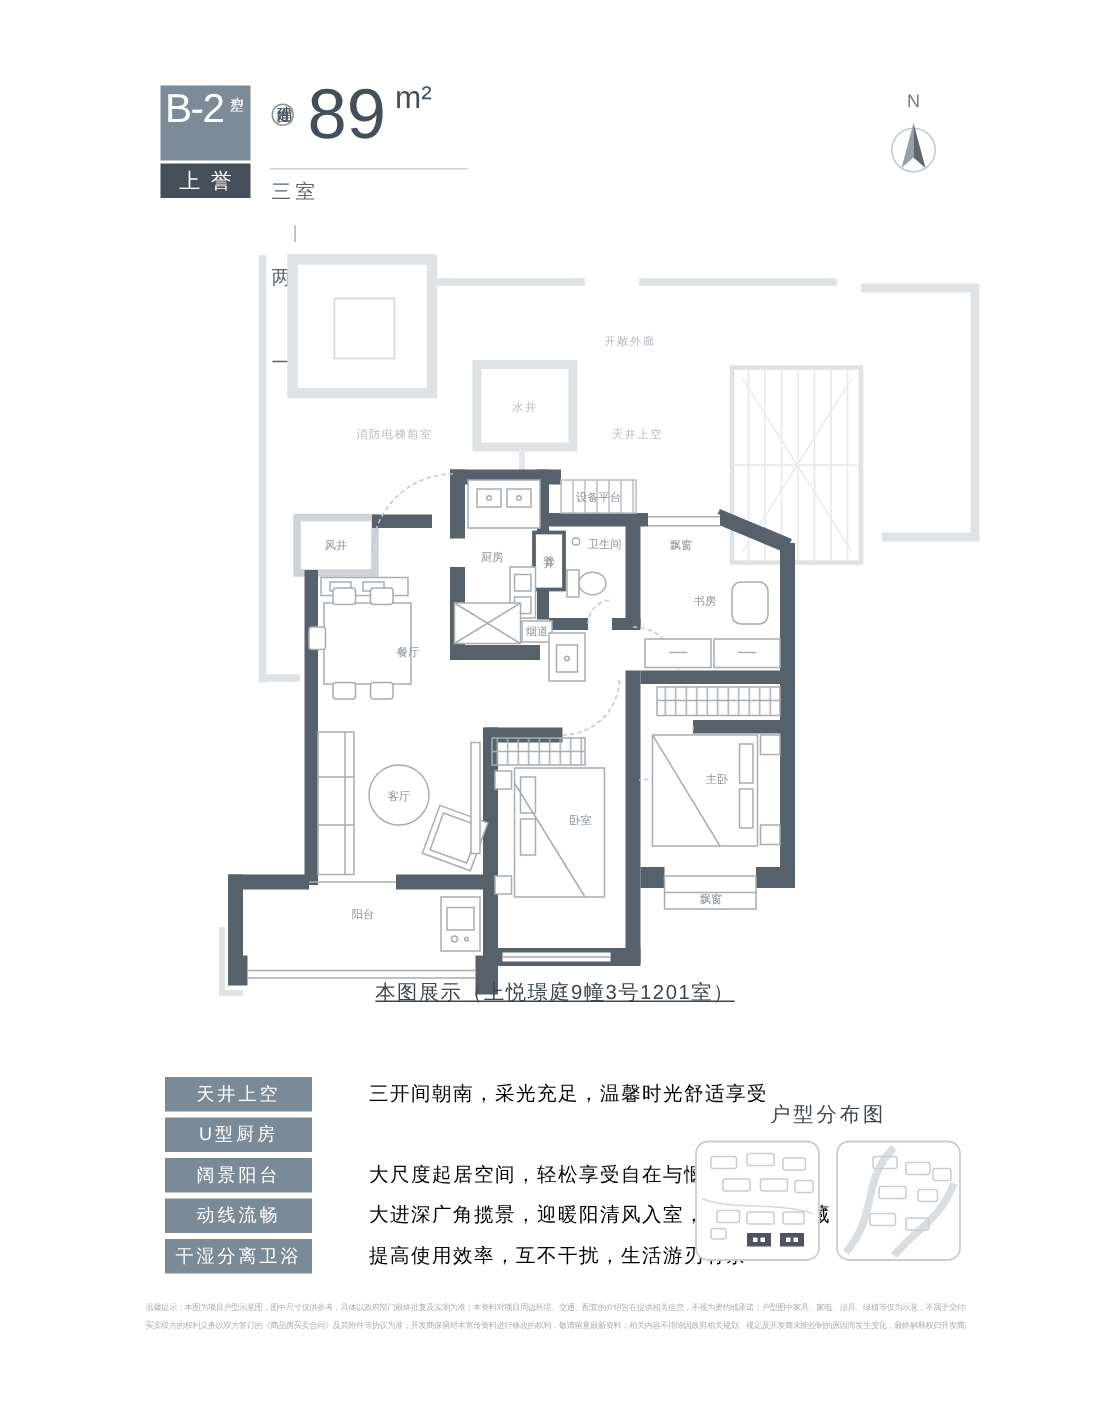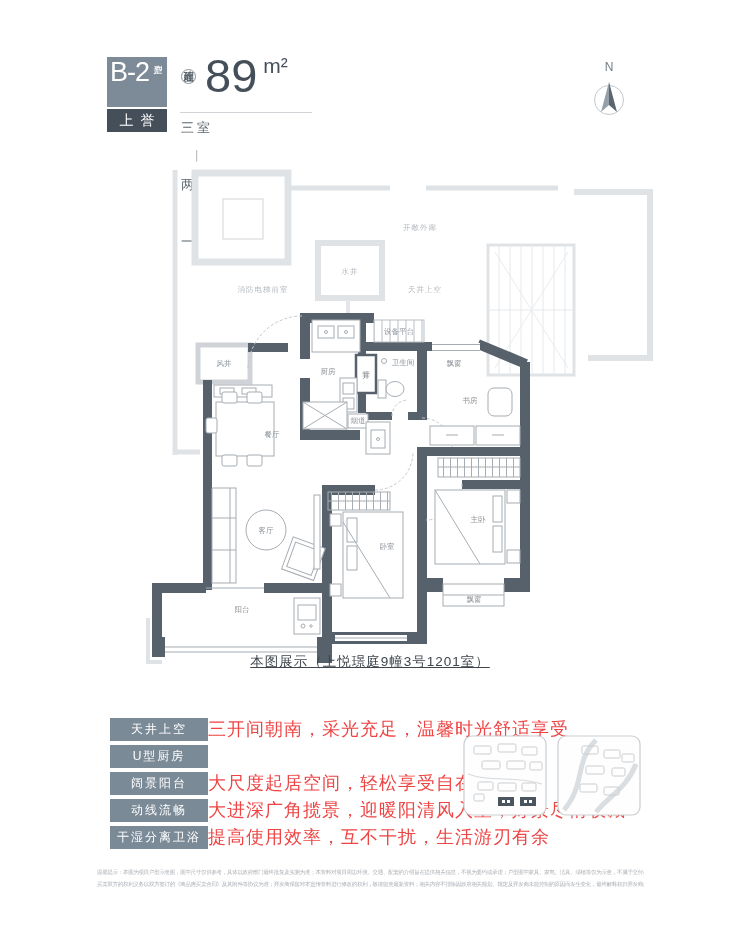--- a/index.html
+++ b/index.html
@@ -43,21 +43,21 @@
   .lt{stroke:#e0e3e6;fill:none;}
 
   
   #caption{left:0;top:653px;width:740px;text-align:center;font-size:13.5px;color:#3e454c;letter-spacing:1px;text-decoration:underline;}
 
   
   #features{left:110px;top:719px;}
   .feat-row{display:flex;align-items:center;margin-bottom:7px;height:20px;}
   .feat-tag{width:98px;background:#7b8a97;color:#ffffff;font-size:12px;letter-spacing:2px;
     text-align:center;padding:3px 0;}
-  .feat-desc{font-size:18px;color:#ef4444;letter-spacing:1px;white-space:nowrap;}
+  .feat-desc{margin-left:38px;font-size:13px;color:#000000;letter-spacing:1px;white-space:nowrap;}
 
   
   #dist{left:462px;top:734px;width:180px;text-align:center;}
   .dist-title{font-size:13.5px;color:#3e454c;letter-spacing:2px;margin-bottom:7px;}
 
   
   #disclaimer{left:97px;top:867px;width:547px;color:#abb0b5;font-size:5.5px;
     letter-spacing:-0.3px;line-height:2.1;}
   #disclaimer div{white-space:nowrap;overflow:hidden;}
 </style>
@@ -314,20 +314,21 @@
     <span class="feat-tag">动线流畅</span>
     <span class="feat-desc">大进深广角揽景，迎暖阳清风入室，好景尽情收藏</span>
   </div>
   <div class="feat-row">
     <span class="feat-tag">干湿分离卫浴</span>
     <span class="feat-desc">提高使用效率，互不干扰，生活游刃有余</span>
   </div>
 </div>
 
 <div class="abs" id="dist">
+  <div class="dist-title">户型分布图</div>
   <svg width="180" height="84" viewBox="0 0 180 84">
     <g>
       <rect x="2" y="2" width="82" height="79" rx="8" fill="#fefefe" stroke="#c9cdd1" stroke-width="1.2"></rect>
       <g fill="none" stroke="#c9cdd1" stroke-width="1">
         <rect x="12" y="12" width="17" height="8" rx="1.5"></rect>
           <rect x="36" y="10" width="18" height="8" rx="1.5"></rect>
         <rect x="60" y="13" width="15" height="8" rx="1.5"></rect>
           <rect x="20" y="27" width="18" height="8" rx="1.5"></rect>
         <rect x="45" y="27" width="18" height="8" rx="1.5"></rect>
           <rect x="68" y="28" width="12" height="8" rx="1.5"></rect>

